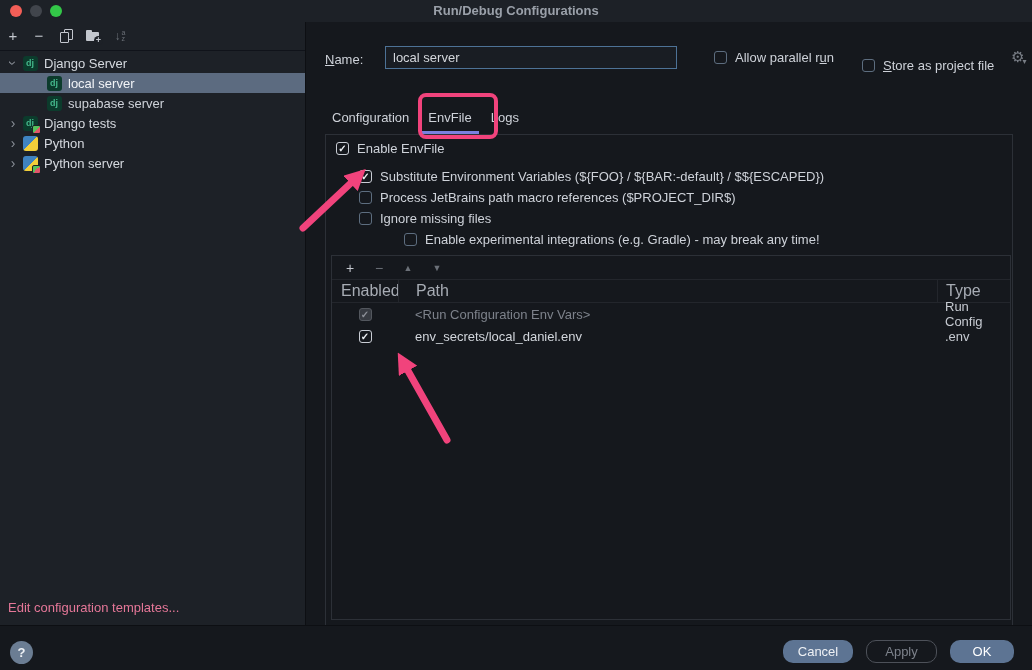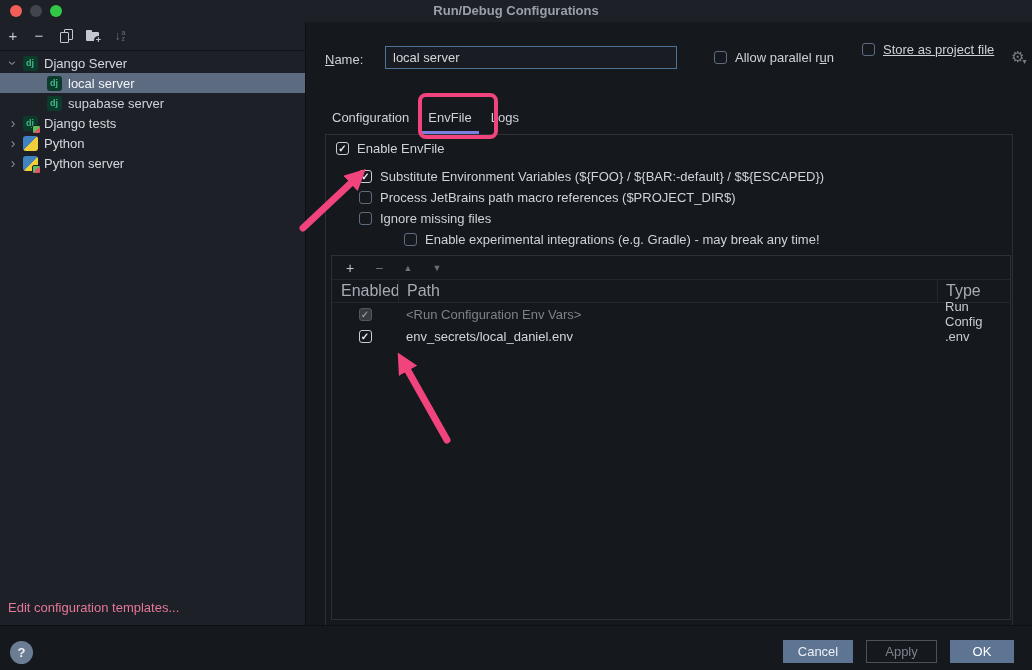--- a/index.html
+++ b/index.html
@@ -62,21 +62,21 @@
   .name-input { position:absolute; left:79px; top:24px; width:292px; height:23px;
                 background:#191d23; border:1px solid #4d7296; color:#d4d7dc;
                 font:13px "Liberation Sans", sans-serif; padding:0 7px; outline:none; }
   .cb { width:13px; height:13px; border:1.5px solid #5d6d7f; border-radius:3px; flex:none;
         display:flex; align-items:center; justify-content:center;
         font-size:10px; font-weight:bold; color:transparent; line-height:11px; }
   .cb.checked { border-color:#c9cdd5; color:#eef1f5; }
   .cb.disabled { background:#373b42; border-color:#53575e; color:#8d9199; }
   .cbrow { display:flex; align-items:center; gap:8px; white-space:nowrap; }
   .allow-parallel { position:absolute; left:408px; top:28px; }
-  .store-project { position:absolute; left:556px; top:20px;text-decoration:underline; }
+  .store-project { position:absolute; left:556px; top:36px; }
   .gear-wrap { position:absolute; left:705px; top:26px; color:#787d85; font-size:15px; display:flex; align-items:flex-end; }
   .gear-caret { font-size:8px; margin-left:-2px; }
 
   .tabs { position:absolute; left:19px; top:81px; height:31px; display:flex; gap:5px; }
   .tab { padding:0 7px; display:flex; align-items:center; border-bottom:3px solid transparent;
          color:#ced2d9; cursor:pointer; }
   .tab.selected { border-bottom-color:#7a80df; }
 
   .panel { position:absolute; left:19px; top:112px; width:688px; height:491px;
            border:1px solid #2c3037; border-bottom:none; }
@@ -86,36 +86,36 @@
 
   .table-box { position:absolute; left:5px; top:120px; width:680px; height:365px;
                border:1px solid #2c3037; display:flex; flex-direction:column; }
   .tb-toolbar { height:24px; border-bottom:1px solid #23262c; display:flex; align-items:center;
                 gap:13px; padding-left:10px; flex:none; }
   .tb-toolbar .tbico { font-size:14px; }
   .tb-toolbar .arr { font-size:9px; }
   .tb-header { height:23px; border-bottom:1px solid #23262c; display:flex; align-items:stretch;
                color:#a7acb4; font-size:16px; flex:none; }
   .col-enabled { width:66px; display:flex; align-items:center; padding-left:9px; flex:none; }
-  .col-path { flex:1; display:flex; align-items:center; padding-left:8px; }
+  .col-path { flex:1; display:flex; align-items:center; padding-left:17px; }
   .col-type { width:73px; display:flex; align-items:center; padding-left:8px; flex:none; }
   .tb-header .col-path, .tb-header .col-type { border-left:1px solid #23262c; }
   .tb-row { height:22px; display:flex; align-items:stretch; flex:none; }
   .tb-row .col-enabled { justify-content:center; padding-left:0; }
   .txt-dim { color:#7d828b; }
   .txt-norm { color:#d2d6dc; }
   .txt-type { color:#c6cad1; }
 
   
   .footer { position:absolute; left:0; top:625px; width:1032px; height:45px;
             background:#15181d; border-top:1px solid #0d0f13; }
   .help { position:absolute; left:10px; top:15px; width:23px; height:23px; border-radius:50%;
           background:#6b7d93; color:#eef1f5; display:flex; align-items:center; justify-content:center;
           font-weight:bold; cursor:pointer; }
-  .btn { position:absolute; top:14px; height:23px; border-radius:0; display:flex;
+  .btn { position:absolute; top:14px; height:23px; border-radius:10px; display:flex;
          align-items:center; justify-content:center; cursor:pointer; }
   .btn-cancel { left:783px; width:70px; background:#5d7493; color:#eef1f5; }
   .btn-apply { left:866px; width:71px; border:1px solid #4d5159; color:#7d828b; }
   .btn-ok { left:950px; width:64px; background:#5d7493; color:#ffffff; }
 
   
   .anno-rect { position:absolute; left:418px; top:93px; width:80px; height:46px;
                border:4px solid #f1437c; border-radius:8px; z-index:60; pointer-events:none; }
   .anno-arrows { position:absolute; left:0; top:0; z-index:60; pointer-events:none; }
 </style>

